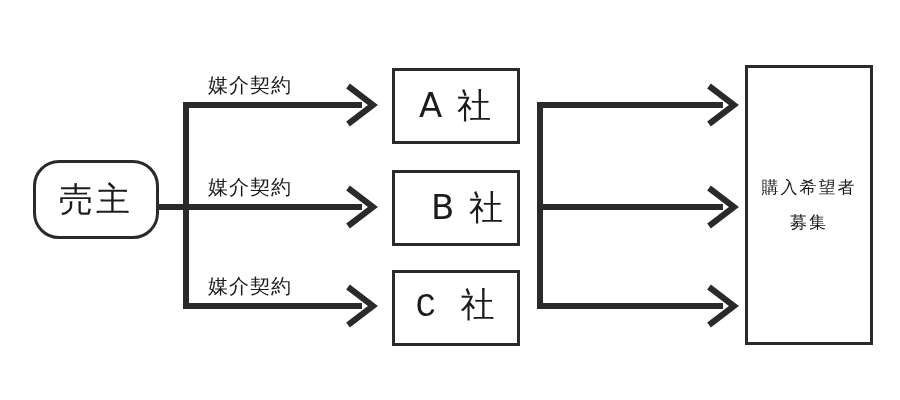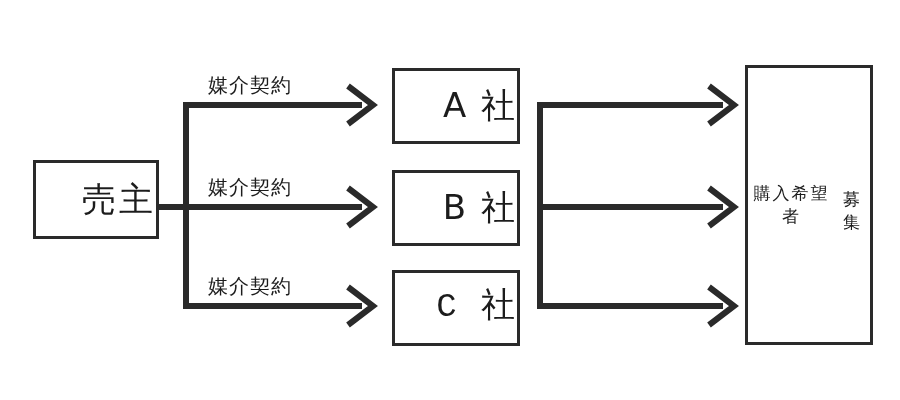--- a/index.html
+++ b/index.html
@@ -25,51 +25,52 @@
     width: 900px;
     height: 400px;
   }
   .node-box {
     position: absolute;
     box-sizing: border-box;
     border: 3px solid #2a2a2a;
     background: #ffffff;
     display: flex;
     align-items: center;
-    justify-content: flex-end;
+    justify-content: center;
     text-align: center;
     color: #1c1c1c;
     line-height: 1.35;
   }
   .box-seller {
     left: 33px;
     top: 160px;
     width: 126px;
     height: 79px;
     font-size: 34px;
     letter-spacing: 3px;
+    border-radius: 26px;
   }
   .box-company {
     left: 392px;
     width: 128px;
     height: 76px;
     font-size: 34px;
     letter-spacing: 2px;
   }
   .box-company-a { top: 68px; }
   .box-company-b { top: 170px; padding-left: 24px; }
   .box-company-c { top: 270px; font-family: Liberation Mono, monospace; }
   .box-buyers {
     left: 745px;
     top: 65px;
     width: 128px;
     height: 280px;
     font-size: 17px;
     letter-spacing: 2px;
-    flex-direction: row;
+    flex-direction: column;
   }
   .box-buyers .line2 {
     margin-top: 12px;
   }
   .edge-label {
     position: absolute;
     font-size: 20px;
     color: #1c1c1c;
     letter-spacing: 1px;
     white-space: nowrap;

